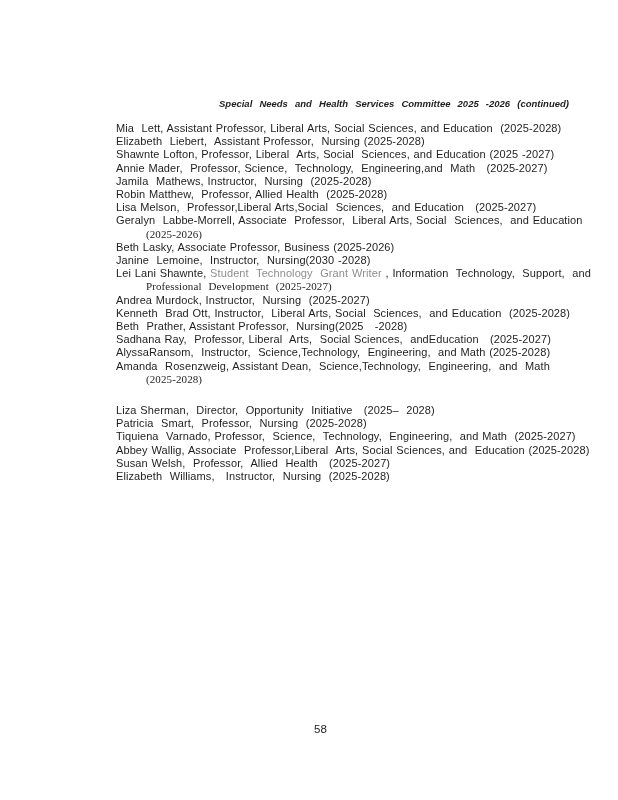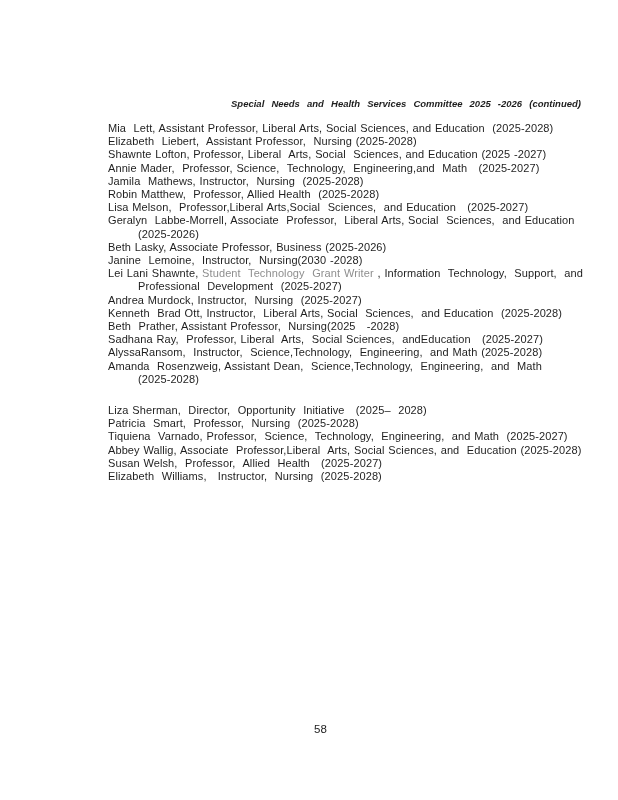--- a/index.html
+++ b/index.html
@@ -6,40 +6,40 @@
   body {
     width: 618px; height: 800px;
     background: #ffffff;
     font-family: "Liberation Sans", sans-serif;
     position: relative;
     overflow: hidden;
   }
   .page { position: absolute; inset: 0; }
   .committee-header {
     position: absolute;
-    left: 231px; top: 98px; width: 350px;
+    left: 219px; top: 98px; width: 350px;
     display: flex; justify-content: space-between;
     font-style: italic; font-weight: bold;
     font-size: 9.5px; line-height: 12px;
     color: var(--body-color, #1e1e1e);
     white-space: pre;
   }
   .member-list {
     position: absolute;
-    left: 108px; top: 122px; width: 486px;
+    left: 116px; top: 122px; width: 486px;
   }
   .line {
     font-size: 11px;
     line-height: 13.2px;
     letter-spacing: 0.1px;
     word-spacing: 0.6px;
     color: var(--body-color, #1e1e1e);
     white-space: pre;
   }
-  .line.wrap { padding-left: 30px; }
+  .line.wrap { padding-left: 30px; font-family: Liberation Serif, serif; }
   .line.gap { margin-top: 18px; }
   .hl { color: var(--hl-color, #8e8e8e); }
   .pageno {
     position: absolute;
     left: 314px; top: 683px;
     font-size: 11.5px;
     color: var(--body-color, #1e1e1e);
     margin-top: 40px;
   }
 </style>

